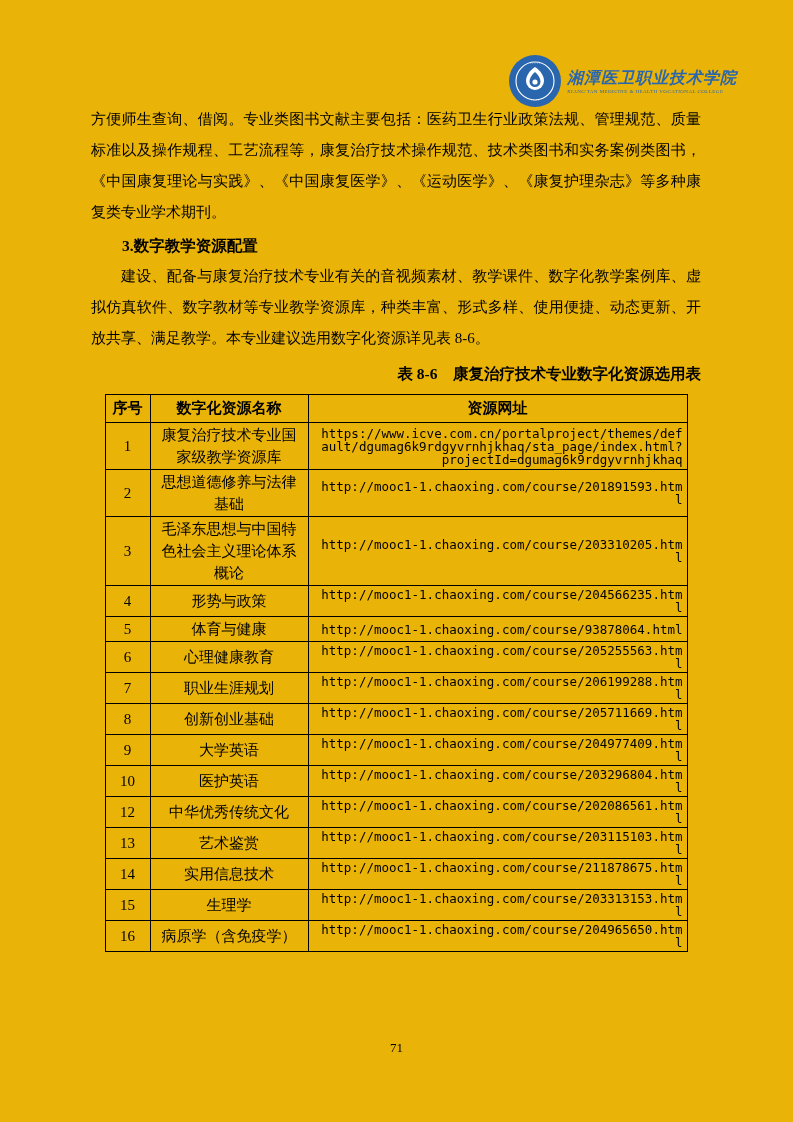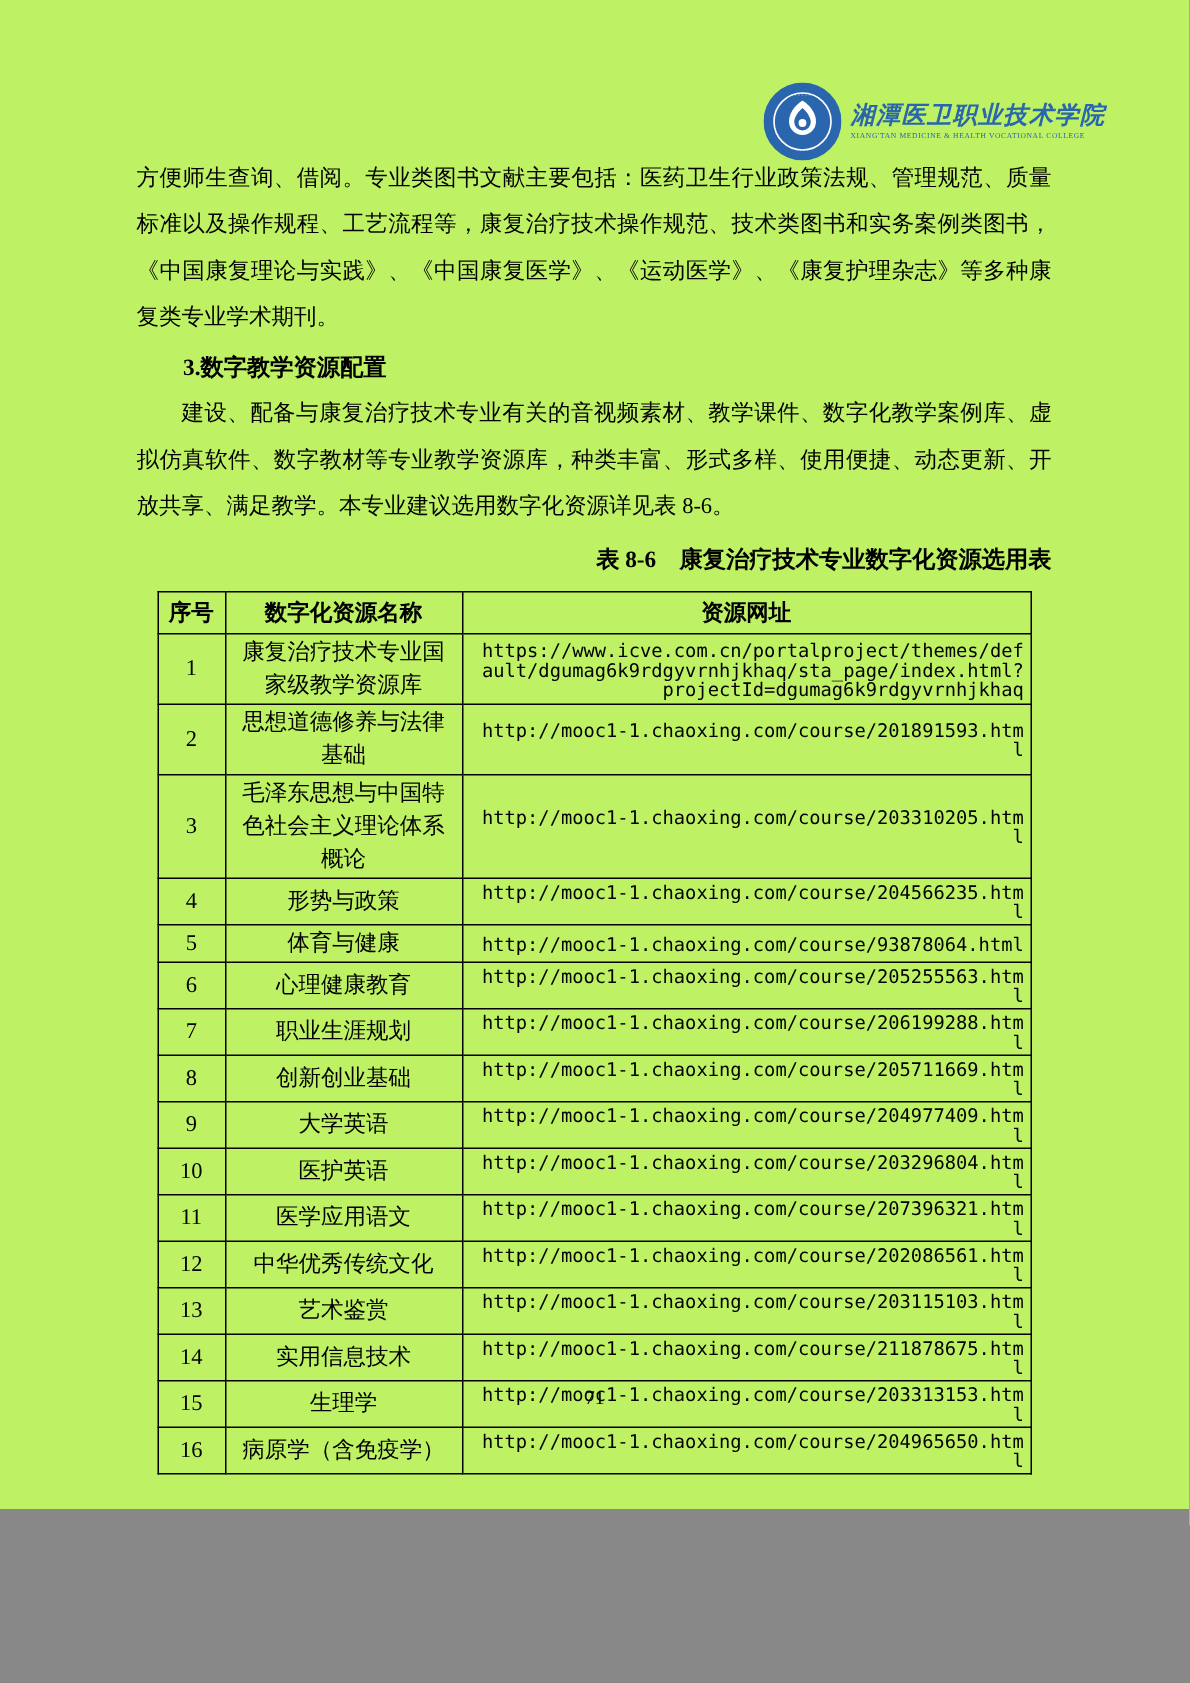--- a/index.html
+++ b/index.html
@@ -1,17 +1,17 @@
 <!DOCTYPE html>
 <html><head>
 <meta charset="utf-8">
 <style>
   html,body{margin:0;padding:0;background:#888;}
   .page{
-    width:793px;height:1006px;background:#bef264;position:relative;
+    width:793px;height:1122px;background:#eab308;position:relative;
     font-family:"Liberation Serif","DejaVu Serif",serif;color:#000;
     margin:0 auto;overflow:hidden;box-sizing:border-box;
   }
   
   .logo{position:absolute;top:55px;right:56px;display:flex;align-items:center;gap:6px;}
   .logo-circle{width:52px;height:52px;flex:0 0 auto;}
   .logo-text{display:flex;flex-direction:column;justify-content:center;}
   .logo-zh{font-size:16px;font-weight:bold;font-style:italic;color:#2a66ad;letter-spacing:1px;white-space:nowrap;line-height:20px;}
   .logo-en{font-size:5px;color:#2a66ad;letter-spacing:0.45px;white-space:nowrap;line-height:7px;transform-origin:left top;}
   
@@ -118,25 +118,20 @@
             <td class="no">9</td>
             <td class="name">大学英语</td>
             <td class="url-mono">http://mooc1-1.chaoxing.com/course/204977409.html</td>
           </tr>
           <tr>
             <td class="no">10</td>
             <td class="name">医护英语</td>
             <td class="url-mono">http://mooc1-1.chaoxing.com/course/203296804.html</td>
           </tr>
           <tr>
-            <td class="no">11</td>
-            <td class="name">医学应用语文</td>
-            <td class="url-mono">http://mooc1-1.chaoxing.com/course/207396321.html</td>
-          </tr>
-          <tr>
             <td class="no">12</td>
             <td class="name">中华优秀传统文化</td>
             <td class="url-mono">http://mooc1-1.chaoxing.com/course/202086561.html</td>
           </tr>
           <tr>
             <td class="no">13</td>
             <td class="name">艺术鉴赏</td>
             <td class="url-mono">http://mooc1-1.chaoxing.com/course/203115103.html</td>
           </tr>
           <tr>

